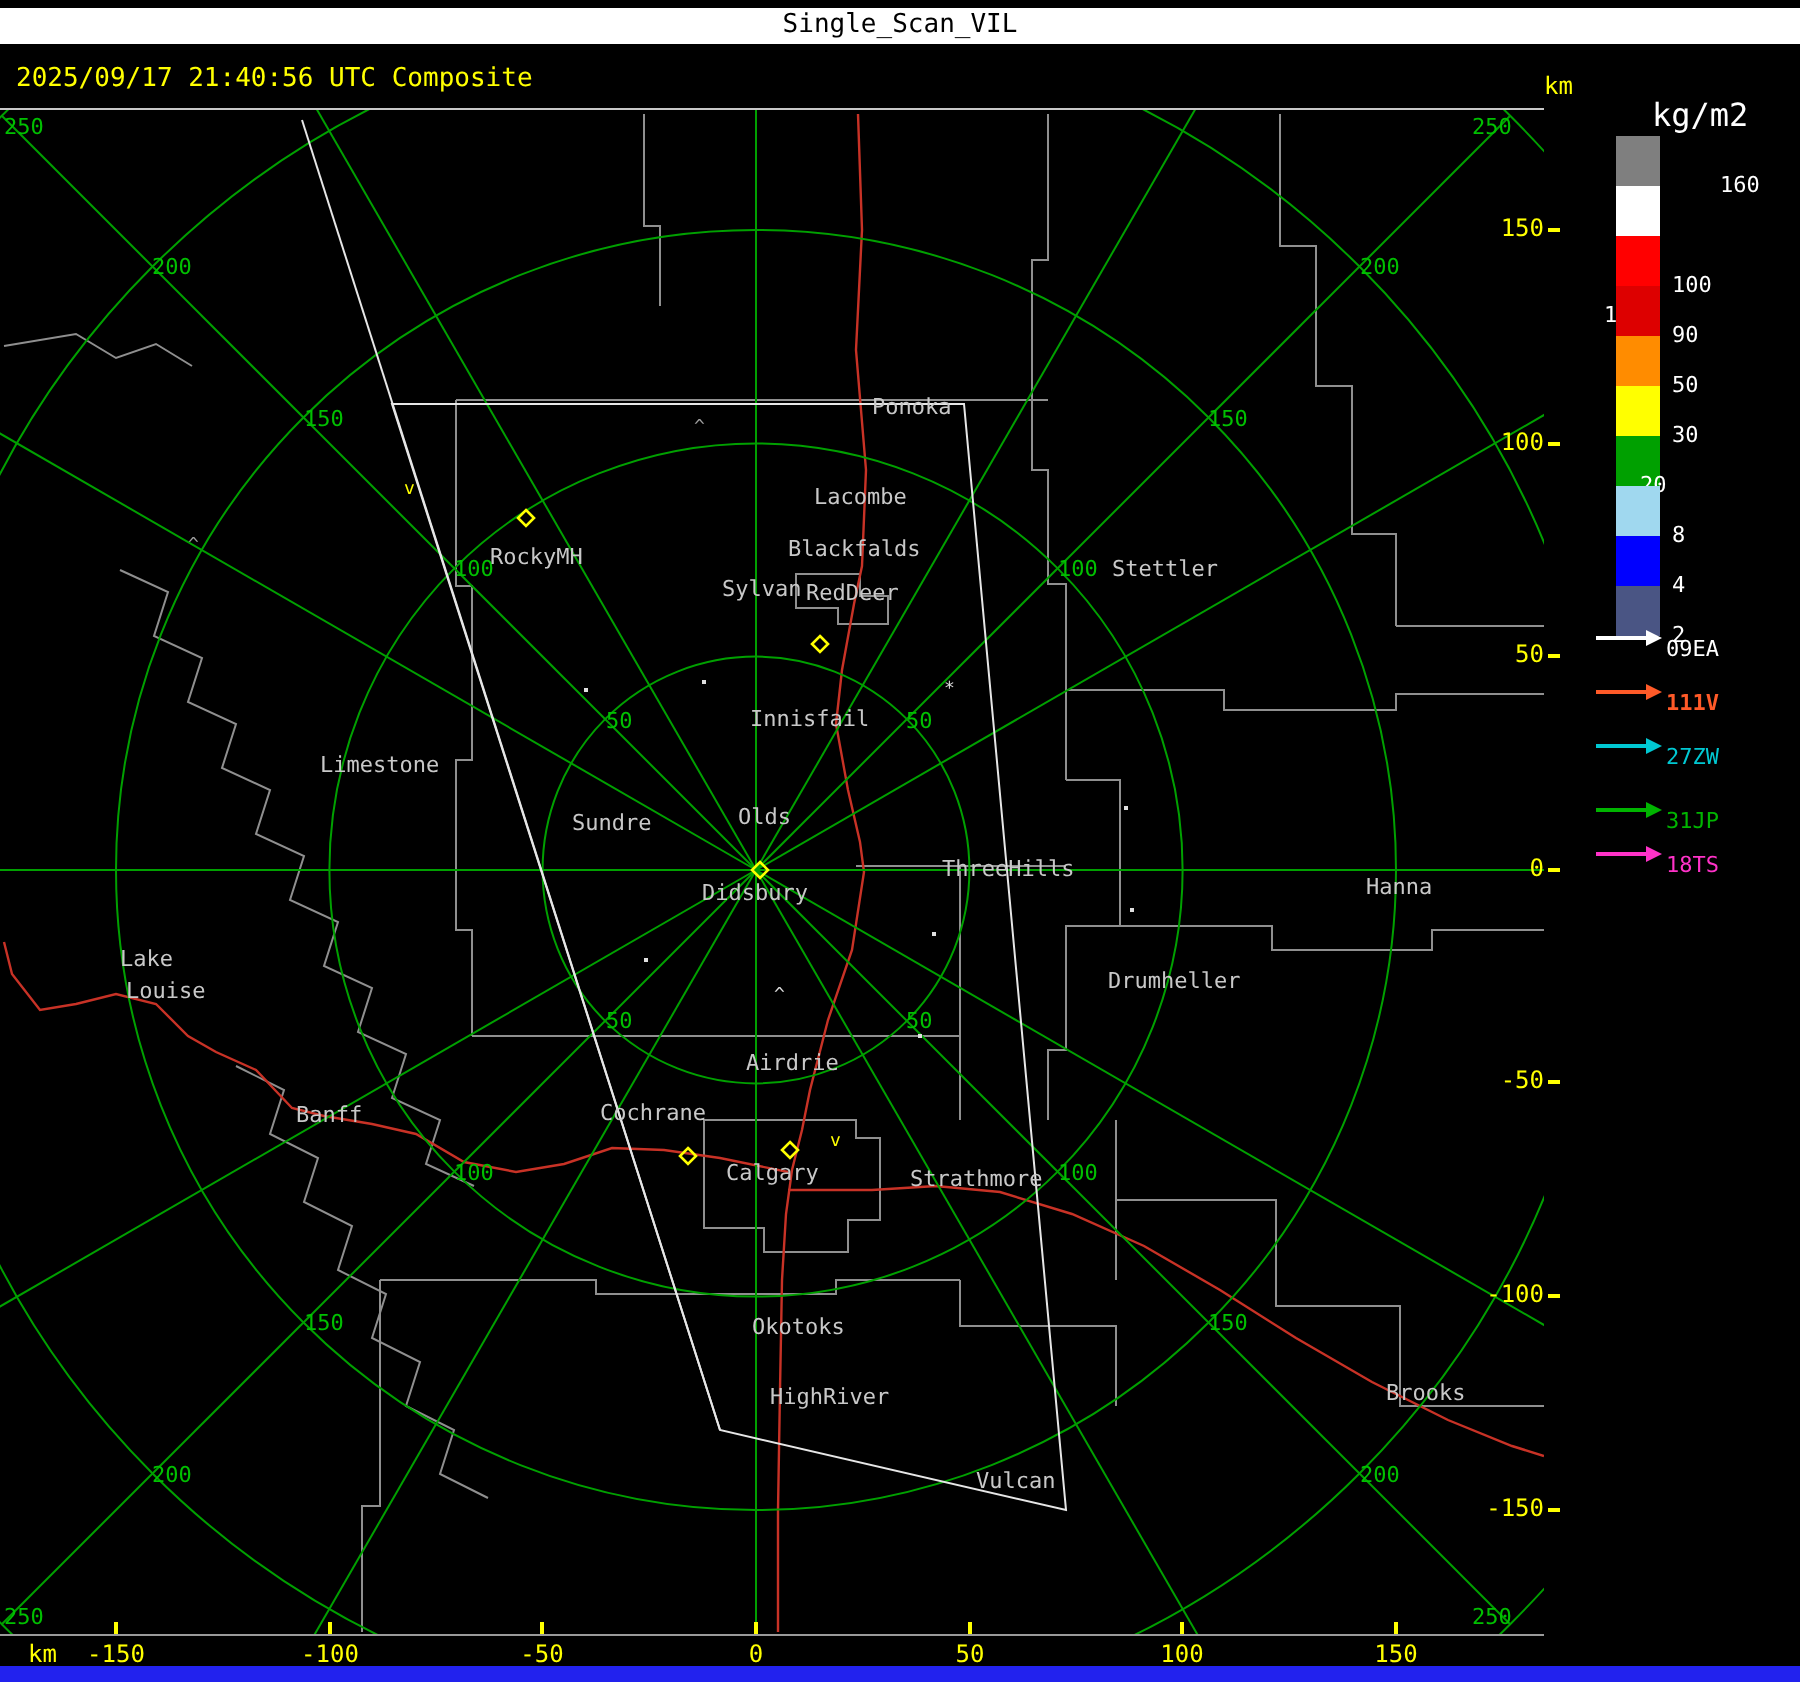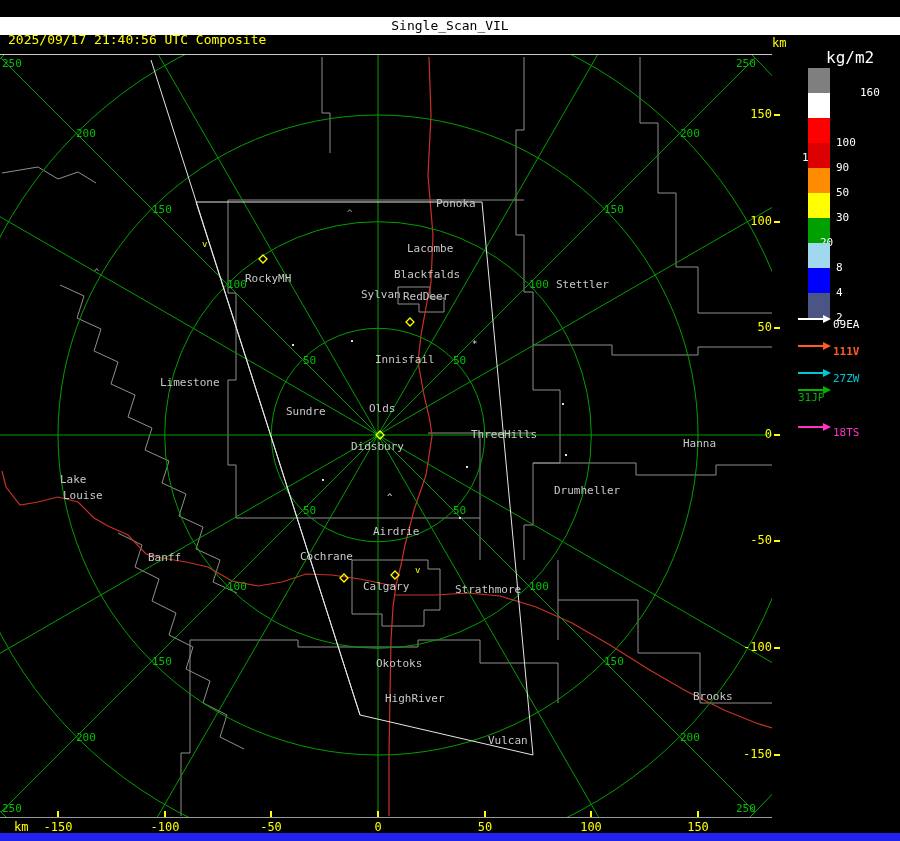--- a/index.html
+++ b/index.html
@@ -6,21 +6,21 @@
     --background:#000000; --titlebar_bg:#ffffff; --titlebar_text:#000000;
     --timestamp:#ffff00; --axis:#ffff00; --ring:#00a000; --ring_label:#00c000;
     --boundary:#8f8f8f; --road:#c83226; --coverage:#e6e6e6; --city:#c8c8c8;
     --scale_label:#ffffff; --bottom_bar:#2222ee;
   }
   html,body{margin:0;padding:0}
   body{width:900px;height:841px;background:var(--background);
        font-family:"DejaVu Sans Mono","Liberation Mono",monospace;
        position:relative;overflow:hidden}
   .abs{position:absolute}
-  #titlebar{position:absolute;left:0;top:17px;width:900px;height:18px;
+  #titlebar{position:absolute;left:0;top:4px;width:900px;height:18px;
             background:var(--titlebar_bg);color:var(--titlebar_text);
             font-size:13px;line-height:18px;text-align:center}
   #timestamp{left:8px;top:32px;color:var(--timestamp);font-size:13px;white-space:pre}
   #km-right{left:772px;top:36px;color:var(--axis);font-size:12px}
   #km-bottom{left:14px;top:820px;color:var(--axis);font-size:12px}
   #map-top-border{left:0;top:54px;width:772px;height:1px;background:#c9c9c9}
   #map-bottom-border{left:0;top:817px;width:772px;height:1px;background:#9a9a9a}
   #map{position:absolute;left:0;top:55px}
   #map text{font-family:"DejaVu Sans Mono","Liberation Mono",monospace;font-size:11px}
   #map .city{fill:var(--city)}
@@ -219,21 +219,21 @@
       <span class="legend-lbl" style="color: rgb(255, 255, 255);">09EA</span>
     </div>
     <div class="legend-row" style="top: 27px;">
       <span class="arrow" style="color: rgb(255, 90, 40);"></span>
       <span class="legend-lbl" style="color: rgb(255, 90, 40); font-weight: bold;">111V</span>
     </div>
     <div class="legend-row" style="top: 54px;">
       <span class="arrow" style="color: rgb(0, 200, 210);"></span>
       <span class="legend-lbl" style="color: rgb(0, 200, 210);">27ZW</span>
     </div>
-    <div class="legend-row" style="top: 71px; flex-direction: column;">
+    <div class="legend-row" style="top: 86px;">
       <span class="arrow" style="color: rgb(0, 180, 0);"></span>
       <span class="legend-lbl" style="color: rgb(0, 180, 0);">31JP</span>
     </div>
     <div class="legend-row" style="top: 108px;">
       <span class="arrow" style="color: rgb(255, 50, 200);"></span>
       <span class="legend-lbl" style="color: rgb(255, 50, 200);">18TS</span>
     </div>
   </div>
 
 <div id="axes">

